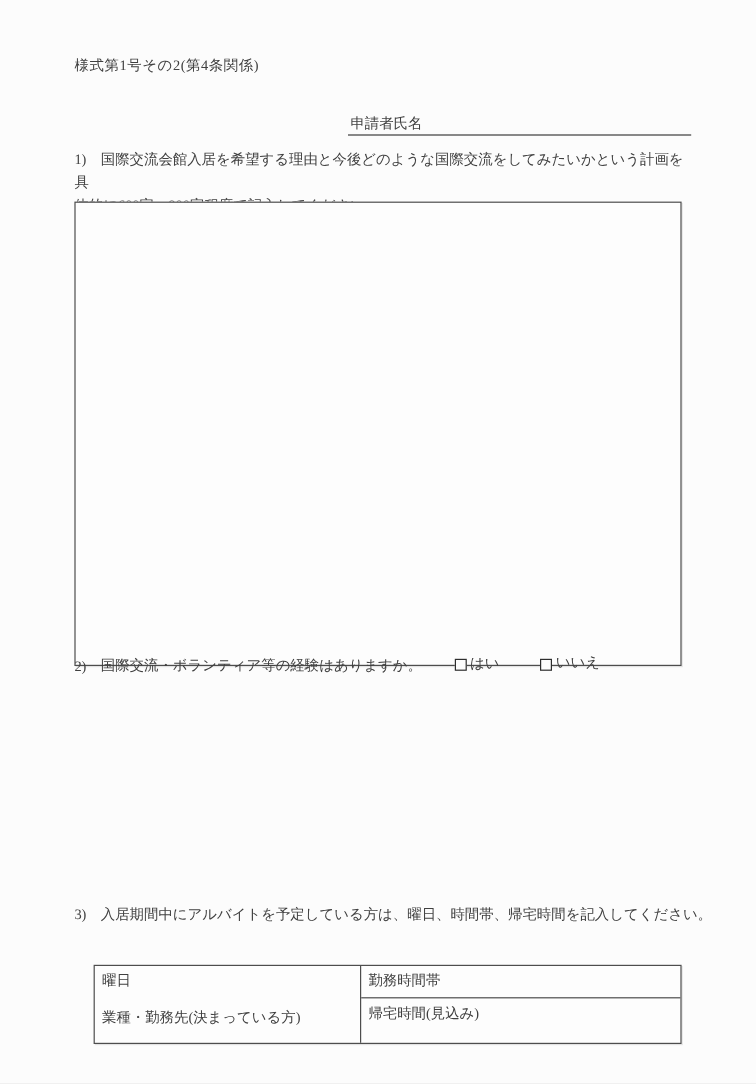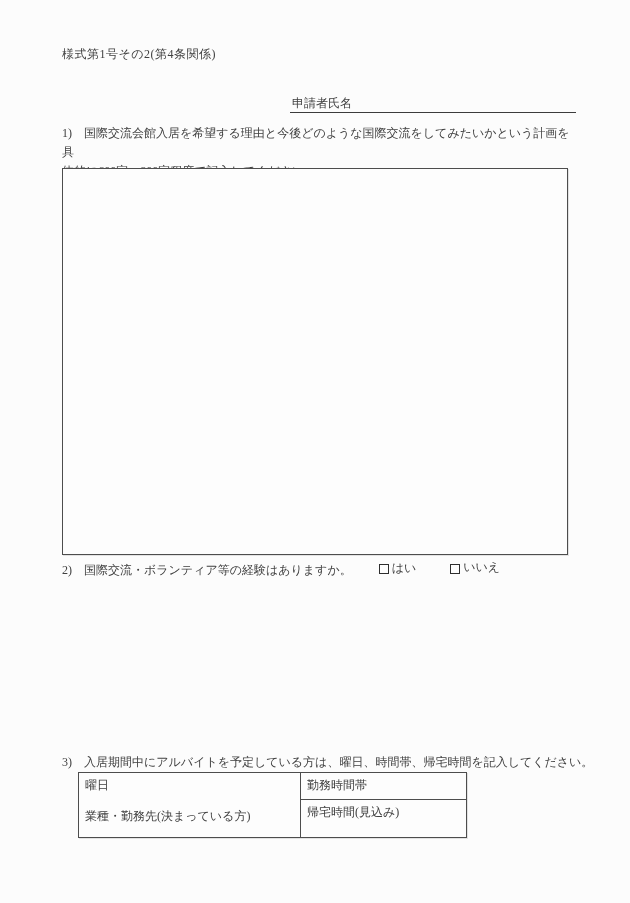--- a/index.html
+++ b/index.html
@@ -42,21 +42,21 @@
 
   .prompt {
     position: absolute;
     left: 62px;
     width: 510px;
     line-height: 19px;
     font-size: 12px;
   }
   .prompt .num { display: inline-block; margin-right: 12px; }
   .p1 { top: 124px; }
-  .p2 { top: 559px; white-space: nowrap; }
+  .p2 { top: 544px; white-space: nowrap; }
   .p3 { top: 753px; white-space: nowrap; }
 
   .answer-box {
     position: absolute;
     left: 62px; top: 168px;
     width: 506px; height: 387px;
     border: 1.5px solid #4d4d4d;
     background: #fdfdfd;
     box-shadow: 1px 1px 0 rgba(0,0,0,0.10);
   }
@@ -93,22 +93,22 @@
     width: 88px;
     border-right: 1.2px solid #4d4d4d;
     display: flex; align-items: center; justify-content: center;
     font-size: 12px;
     text-align: center;
   }
   .t2-value { flex: 1; padding: 3px 6px; }
 
   .t3 {
     position: absolute;
-    left: 78px; top: 772px;
-    width: 389px; height: 66px;
+    left: 78px; top: 804px;
+    width: 490px; height: 66px;
     border: 1.5px solid #4d4d4d;
     background: #fdfdfd;
     display: flex;
     box-shadow: 1px 1px 0 rgba(0,0,0,0.10);
   }
   .t3-left {
     width: 222px;
     border-right: 1.2px solid #4d4d4d;
     padding: 4px 6px;
   }

